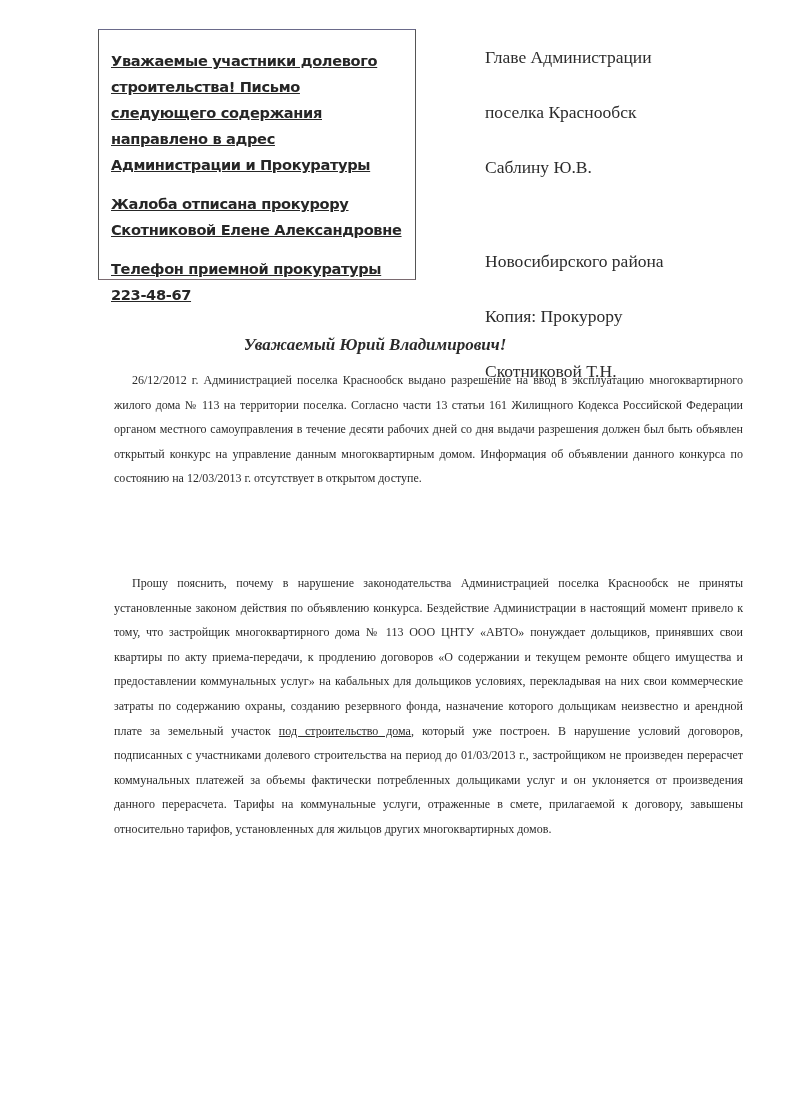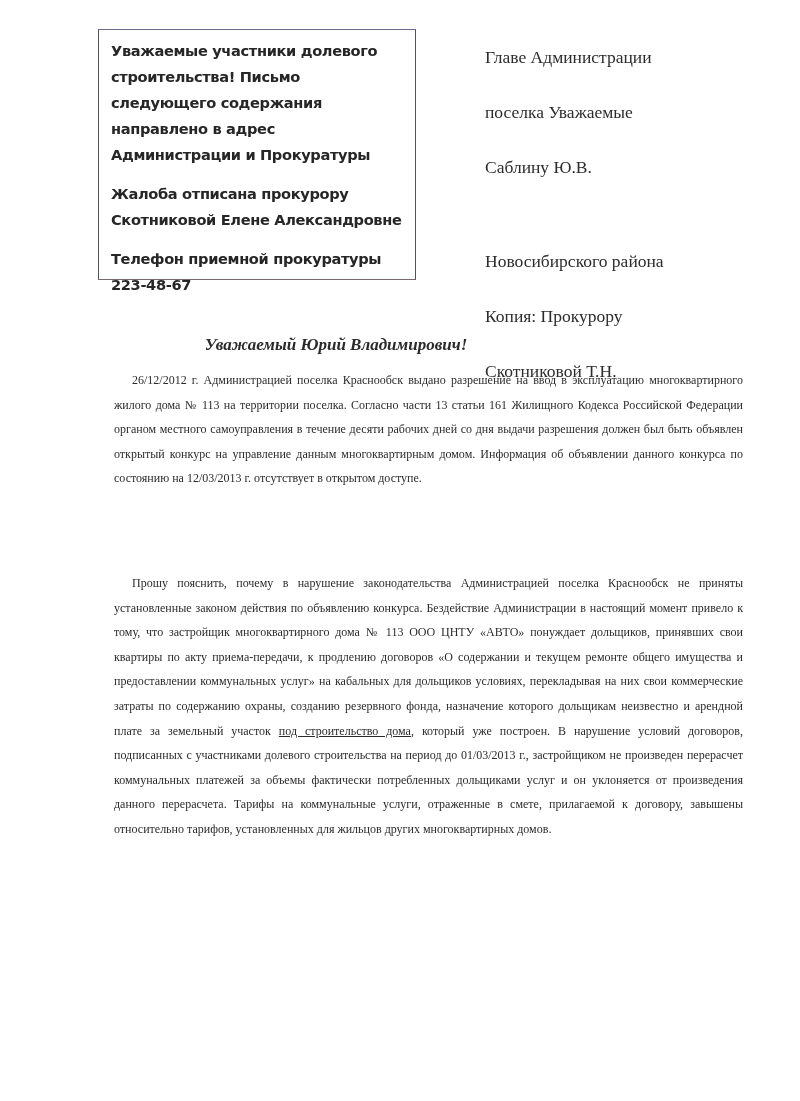--- a/index.html
+++ b/index.html
@@ -25,22 +25,23 @@
       border-bottom-color: #7a6a70;
       box-sizing: border-box;
       padding: 8px 10px 0 12px;
       font-family: "DejaVu Sans", sans-serif;
       font-weight: bold;
       font-size: 14.6px;
       line-height: 26px;
       color: #262626;
     }
     .notice-box p {
-      margin: 0 0 13px 0;
+      margin: 10px 0 13px 0;
       letter-spacing: -0.35px;
+      text-decoration: underline;
     }
     .notice-box p.last { margin-bottom: 0; }
 
     .addressee {
       position: absolute;
       left: 485px;
       top: 18px;
       font-family: "Liberation Serif", serif;
       font-size: 17.5px;
       line-height: 31.2px;
@@ -53,20 +54,21 @@
       position: absolute;
       left: 0;
       width: 672px;
       top: 335px;
       text-align: center;
       font-family: "Liberation Serif", serif;
       font-style: italic;
       font-weight: bold;
       font-size: 17px;
       color: #2a2a2a;
+      padding-left: 39px;
     }
 
     .body-text {
       position: absolute;
       left: 114px;
       width: 629px;
       font-family: "Liberation Serif", serif;
       font-size: 12px;
       line-height: 24.6px;
       text-align: justify;
@@ -84,21 +86,21 @@
 <body>
 
 <div class="notice-box">
   <p>Уважаемые участники долевого строительства! Письмо следующего содержания направлено в  адрес Администрации и Прокуратуры</p>
   <p>Жалоба отписана прокурору Скотниковой Елене Александровне</p>
   <p class="last">Телефон приемной прокуратуры 223-48-67</p>
 </div>
 
 <div class="addressee">
   <span class="line">Главе Администрации</span>
-  <span class="line">поселка Уважаемые</span>
+  <span class="line">поселка Краснообск</span>
   <span class="line">Саблину Ю.В.</span>
   <div class="gap"></div>
   <span class="line">Новосибирского района</span>
   <span class="line">Копия: Прокурору</span>
   <span class="line">Скотниковой Т.Н.</span>
 </div>
 
 <div class="salutation">Уважаемый Юрий Владимирович!</div>
 
 <div class="body-text" id="para1">

